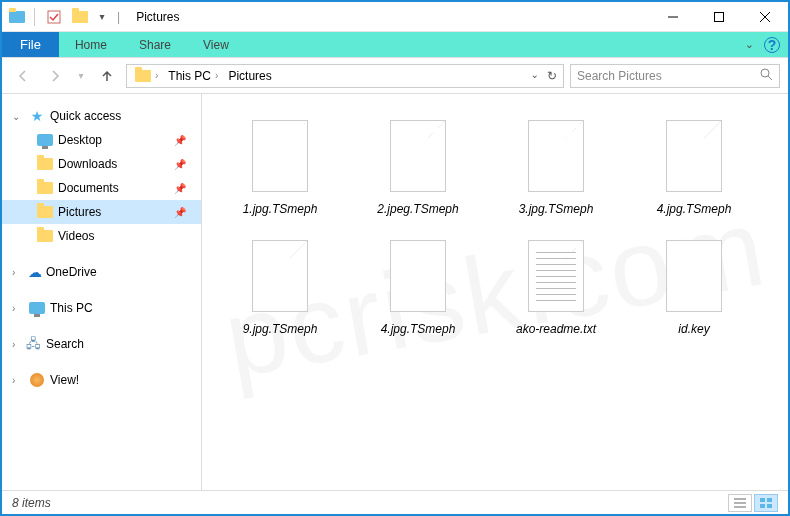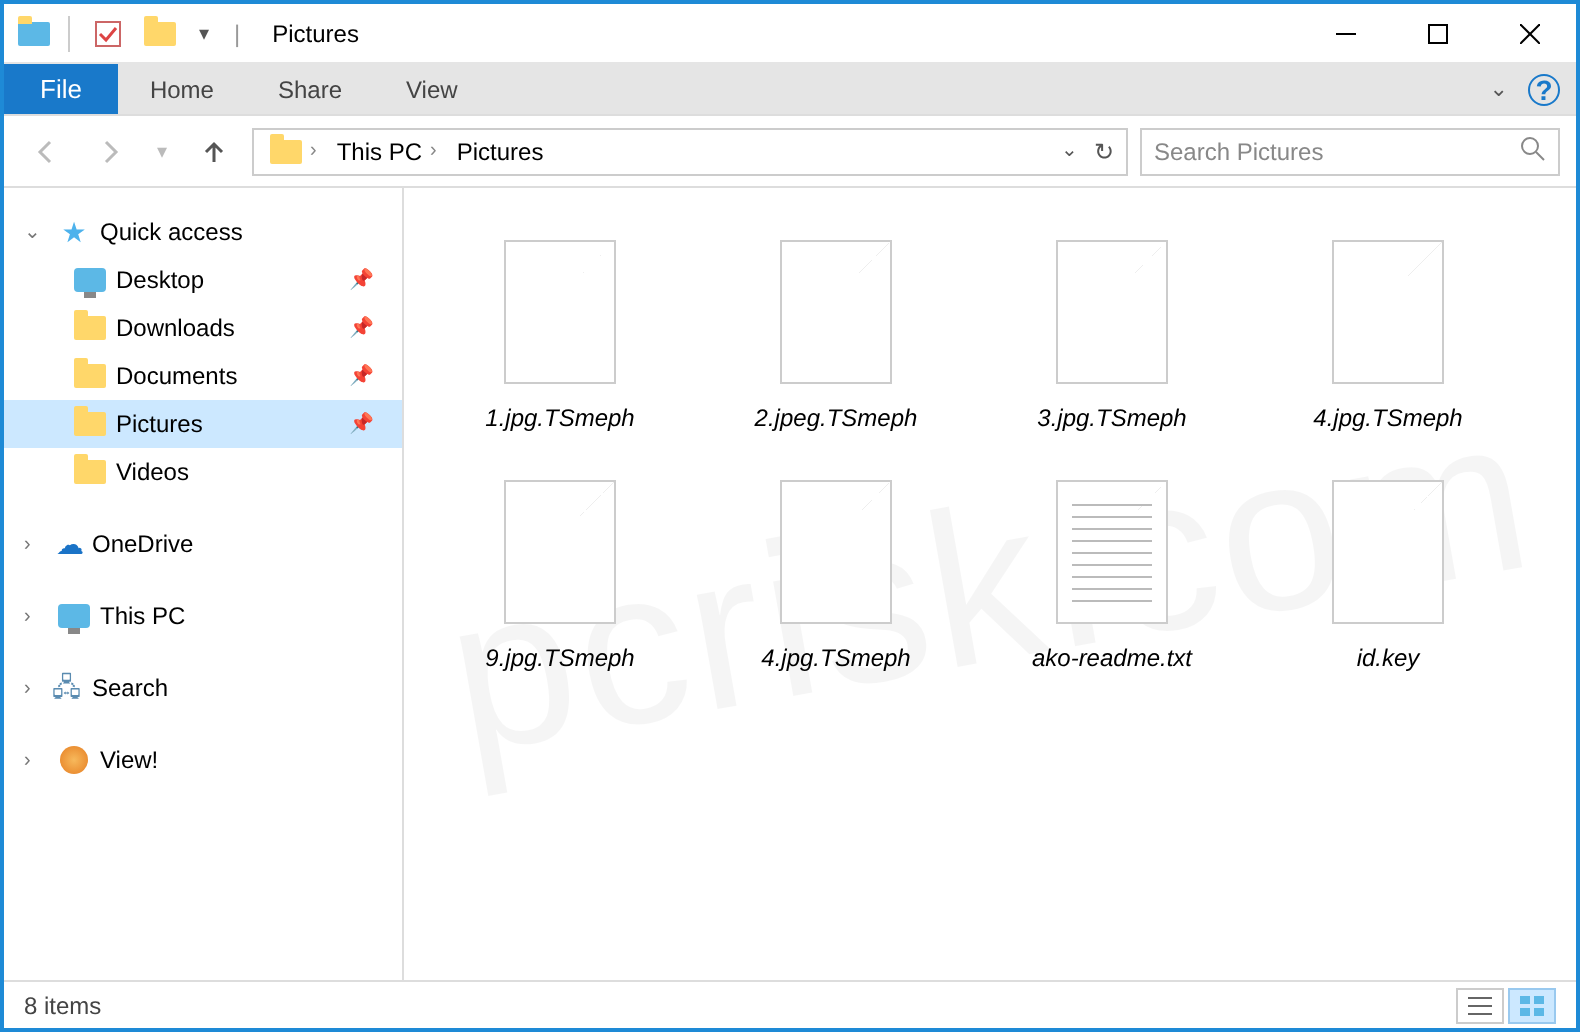--- a/index.html
+++ b/index.html
@@ -8,21 +8,21 @@
 .titlebar { height: 30px; display: flex; align-items: center; background: #fff; border-bottom: 1px solid #e5e5e5; }
 .titlebar-left { display: flex; align-items: center; padding-left: 6px; gap: 4px; }
 .titlebar-app { width: 18px; height: 18px; display: flex; align-items: center; justify-content: center; }
 .titlebar-sep { width: 1px; height: 18px; background: #ccc; margin: 0 4px; }
 .qat-item { width: 22px; height: 22px; display: flex; align-items: center; justify-content: center; }
 .titlebar-title { margin-left: 8px; color: #000; }
 .titlebar-divider { color: #999; margin: 0 4px; }
 .titlebar-controls { margin-left: auto; display: flex; }
 .win-btn { width: 46px; height: 30px; display: flex; align-items: center; justify-content: center; color: #000; }
 
-.ribbon { height: 26px; display: flex; align-items: stretch; border-bottom: 1px solid #ddd; background: #e5e5e5; }
+.ribbon { height: 26px; display: flex; align-items: stretch; border-bottom: 1px solid #ddd; background: #5eead4; }
 .file-tab { background: #1979ca; color: #fff; padding: 0 18px; display: flex; align-items: center; font-size: 13px; }
 .ribbon-tab { padding: 0 16px; display: flex; align-items: center; color: #444; }
 .ribbon-right { margin-left: auto; display: flex; align-items: center; padding-right: 8px; gap: 10px; }
 .ribbon-help { color: #1979ca; font-weight: bold; font-size: 14px; border: 1px solid #1979ca; border-radius: 50%; width: 16px; height: 16px; display: flex; align-items: center; justify-content: center; }
 
 .navbar { height: 36px; display: flex; align-items: center; padding: 0 8px; gap: 6px; border-bottom: 1px solid #ddd; }
 .nav-arrow { width: 26px; height: 26px; display: flex; align-items: center; justify-content: center; color: #555; }
 .nav-arrow.disabled { color: #bbb; }
 .address { flex: 1; height: 24px; border: 1px solid #ccc; display: flex; align-items: center; padding: 0 4px; gap: 2px; }
 .crumb { padding: 0 4px; display: flex; align-items: center; gap: 4px; }
@@ -45,21 +45,21 @@
 .content { flex: 1; padding: 16px 10px 10px 16px; display: flex; flex-wrap: wrap; align-content: flex-start; gap: 6px 14px; overflow: auto; position: relative; }
 .watermark { position: absolute; inset: 0; display: flex; align-items: center; justify-content: center; font-size: 110px; font-weight: 300; color: rgba(0,0,0,0.04); transform: rotate(-10deg); pointer-events: none; letter-spacing: 2px; }
 .file-item { width: 124px; display: flex; flex-direction: column; align-items: center; gap: 6px; padding: 6px 2px; }
 .file-icon { width: 68px; height: 80px; position: relative; }
 .file-icon .page { position: absolute; inset: 4px 6px; background: #fff; border: 1px solid #ccc; }
 .file-icon .fold { position: absolute; right: 6px; top: 4px; width: 18px; height: 18px; background: linear-gradient(135deg, transparent 50%, #ddd 50%); border-top: 1px solid #ccc; border-right: 1px solid #ccc; }
 .file-icon .fold::after { content:''; position:absolute; left:-1px; bottom:-1px; width:0; height:0; border-left: 18px solid transparent; border-bottom: 18px solid #fff; }
 .file-icon.text .lines { position: absolute; left: 14px; right: 14px; top: 16px; bottom: 14px; background: repeating-linear-gradient(#bbb 0 1px, transparent 1px 6px); }
 .file-label { text-align: center; word-break: break-all; line-height: 1.3; font-style: italic; }
 
-.statusbar { height: 24px; border-top: 1px solid #ddd; display: flex; align-items: center; padding: 0 10px; font-size: 12px; color: #444; }
+.statusbar { height: 24px; border-top: 1px solid #ddd; display: flex; align-items: center; padding: 0 10px; font-size: 12px; color: #444; font-style: italic; }
 .status-right { margin-left: auto; display: flex; gap: 2px; }
 .view-btn { width: 24px; height: 18px; border: 1px solid #ccc; display: flex; align-items: center; justify-content: center; }
 .view-btn.active { background: #cce8ff; border-color: #99c9ef; }
 
 .ico-folder { width: 16px; height: 12px; background: #ffd76a; border-radius: 1px; position: relative; }
 .ico-folder::before { content:''; position:absolute; left:0; top:-3px; width:7px; height:4px; background:#ffd76a; border-radius:1px 1px 0 0; }
 .ico-star { color:#4db2ec; font-size:14px; }
 .ico-monitor { width:16px; height:12px; background:#5cb8e6; border-radius:2px; position:relative; }
 .ico-monitor::after { content:''; position:absolute; left:5px; bottom:-3px; width:6px; height:3px; background:#888; }
 .ico-cloud { color:#1a73c7; font-size:14px; }

